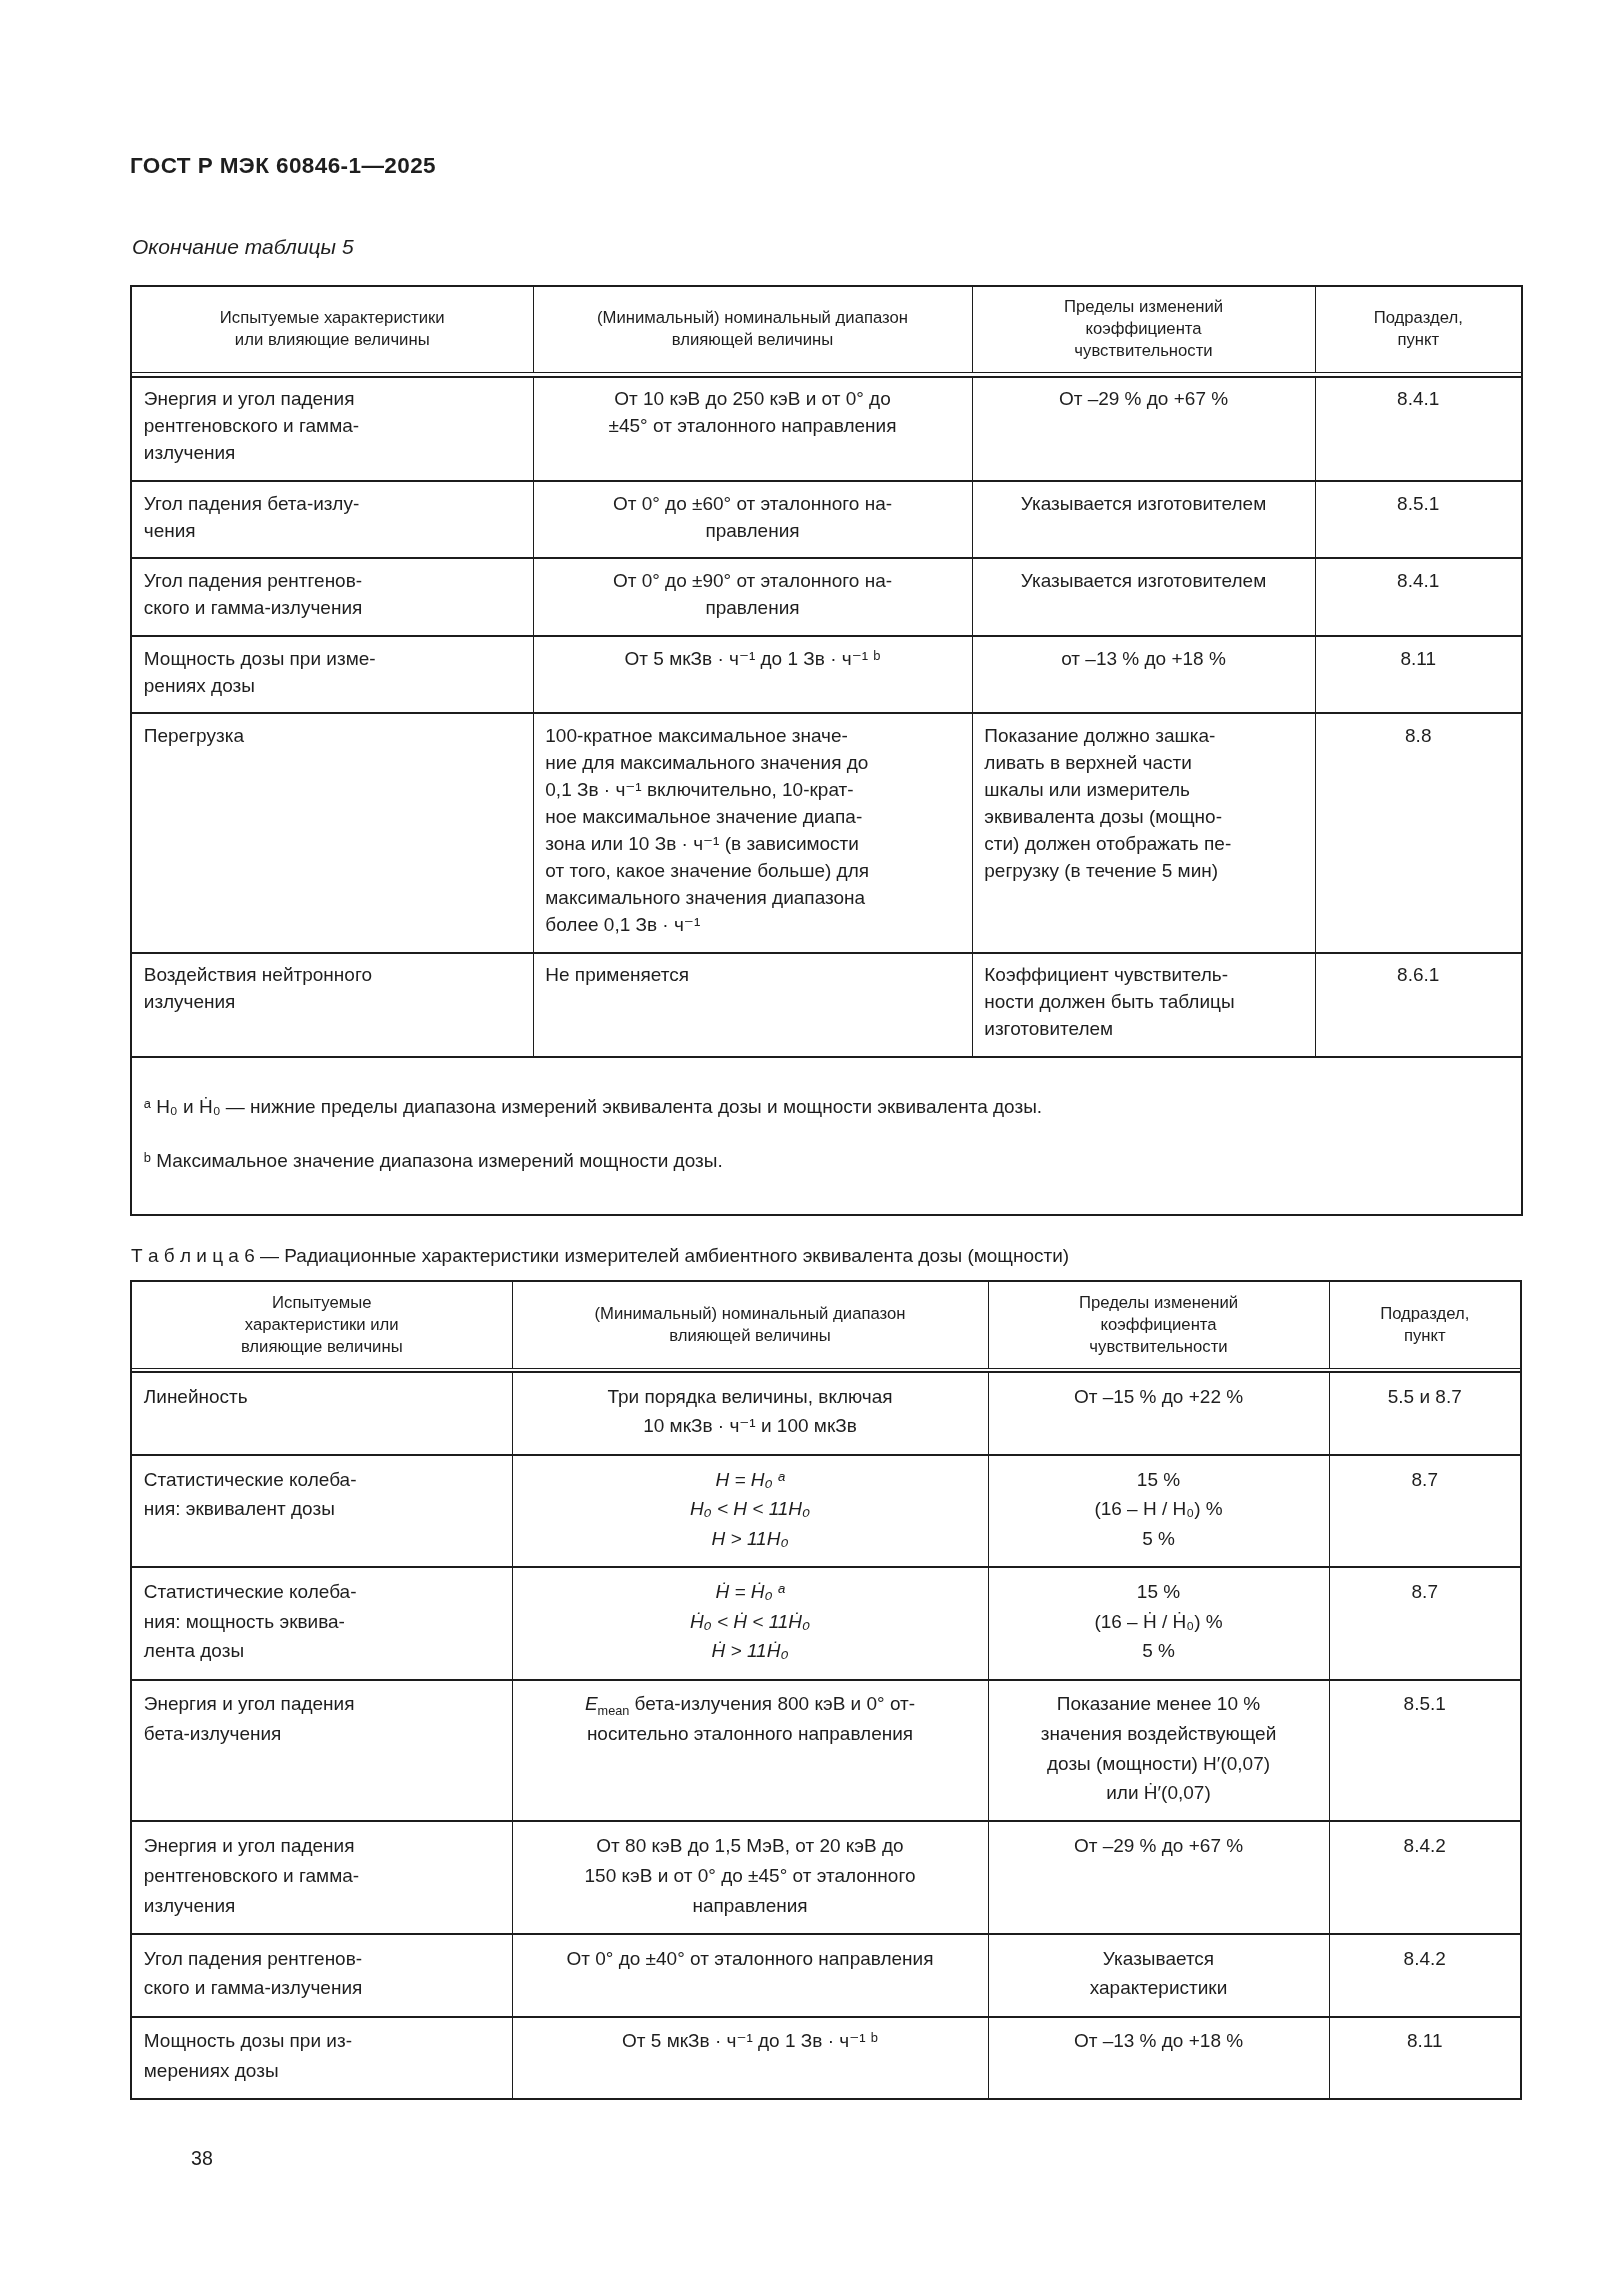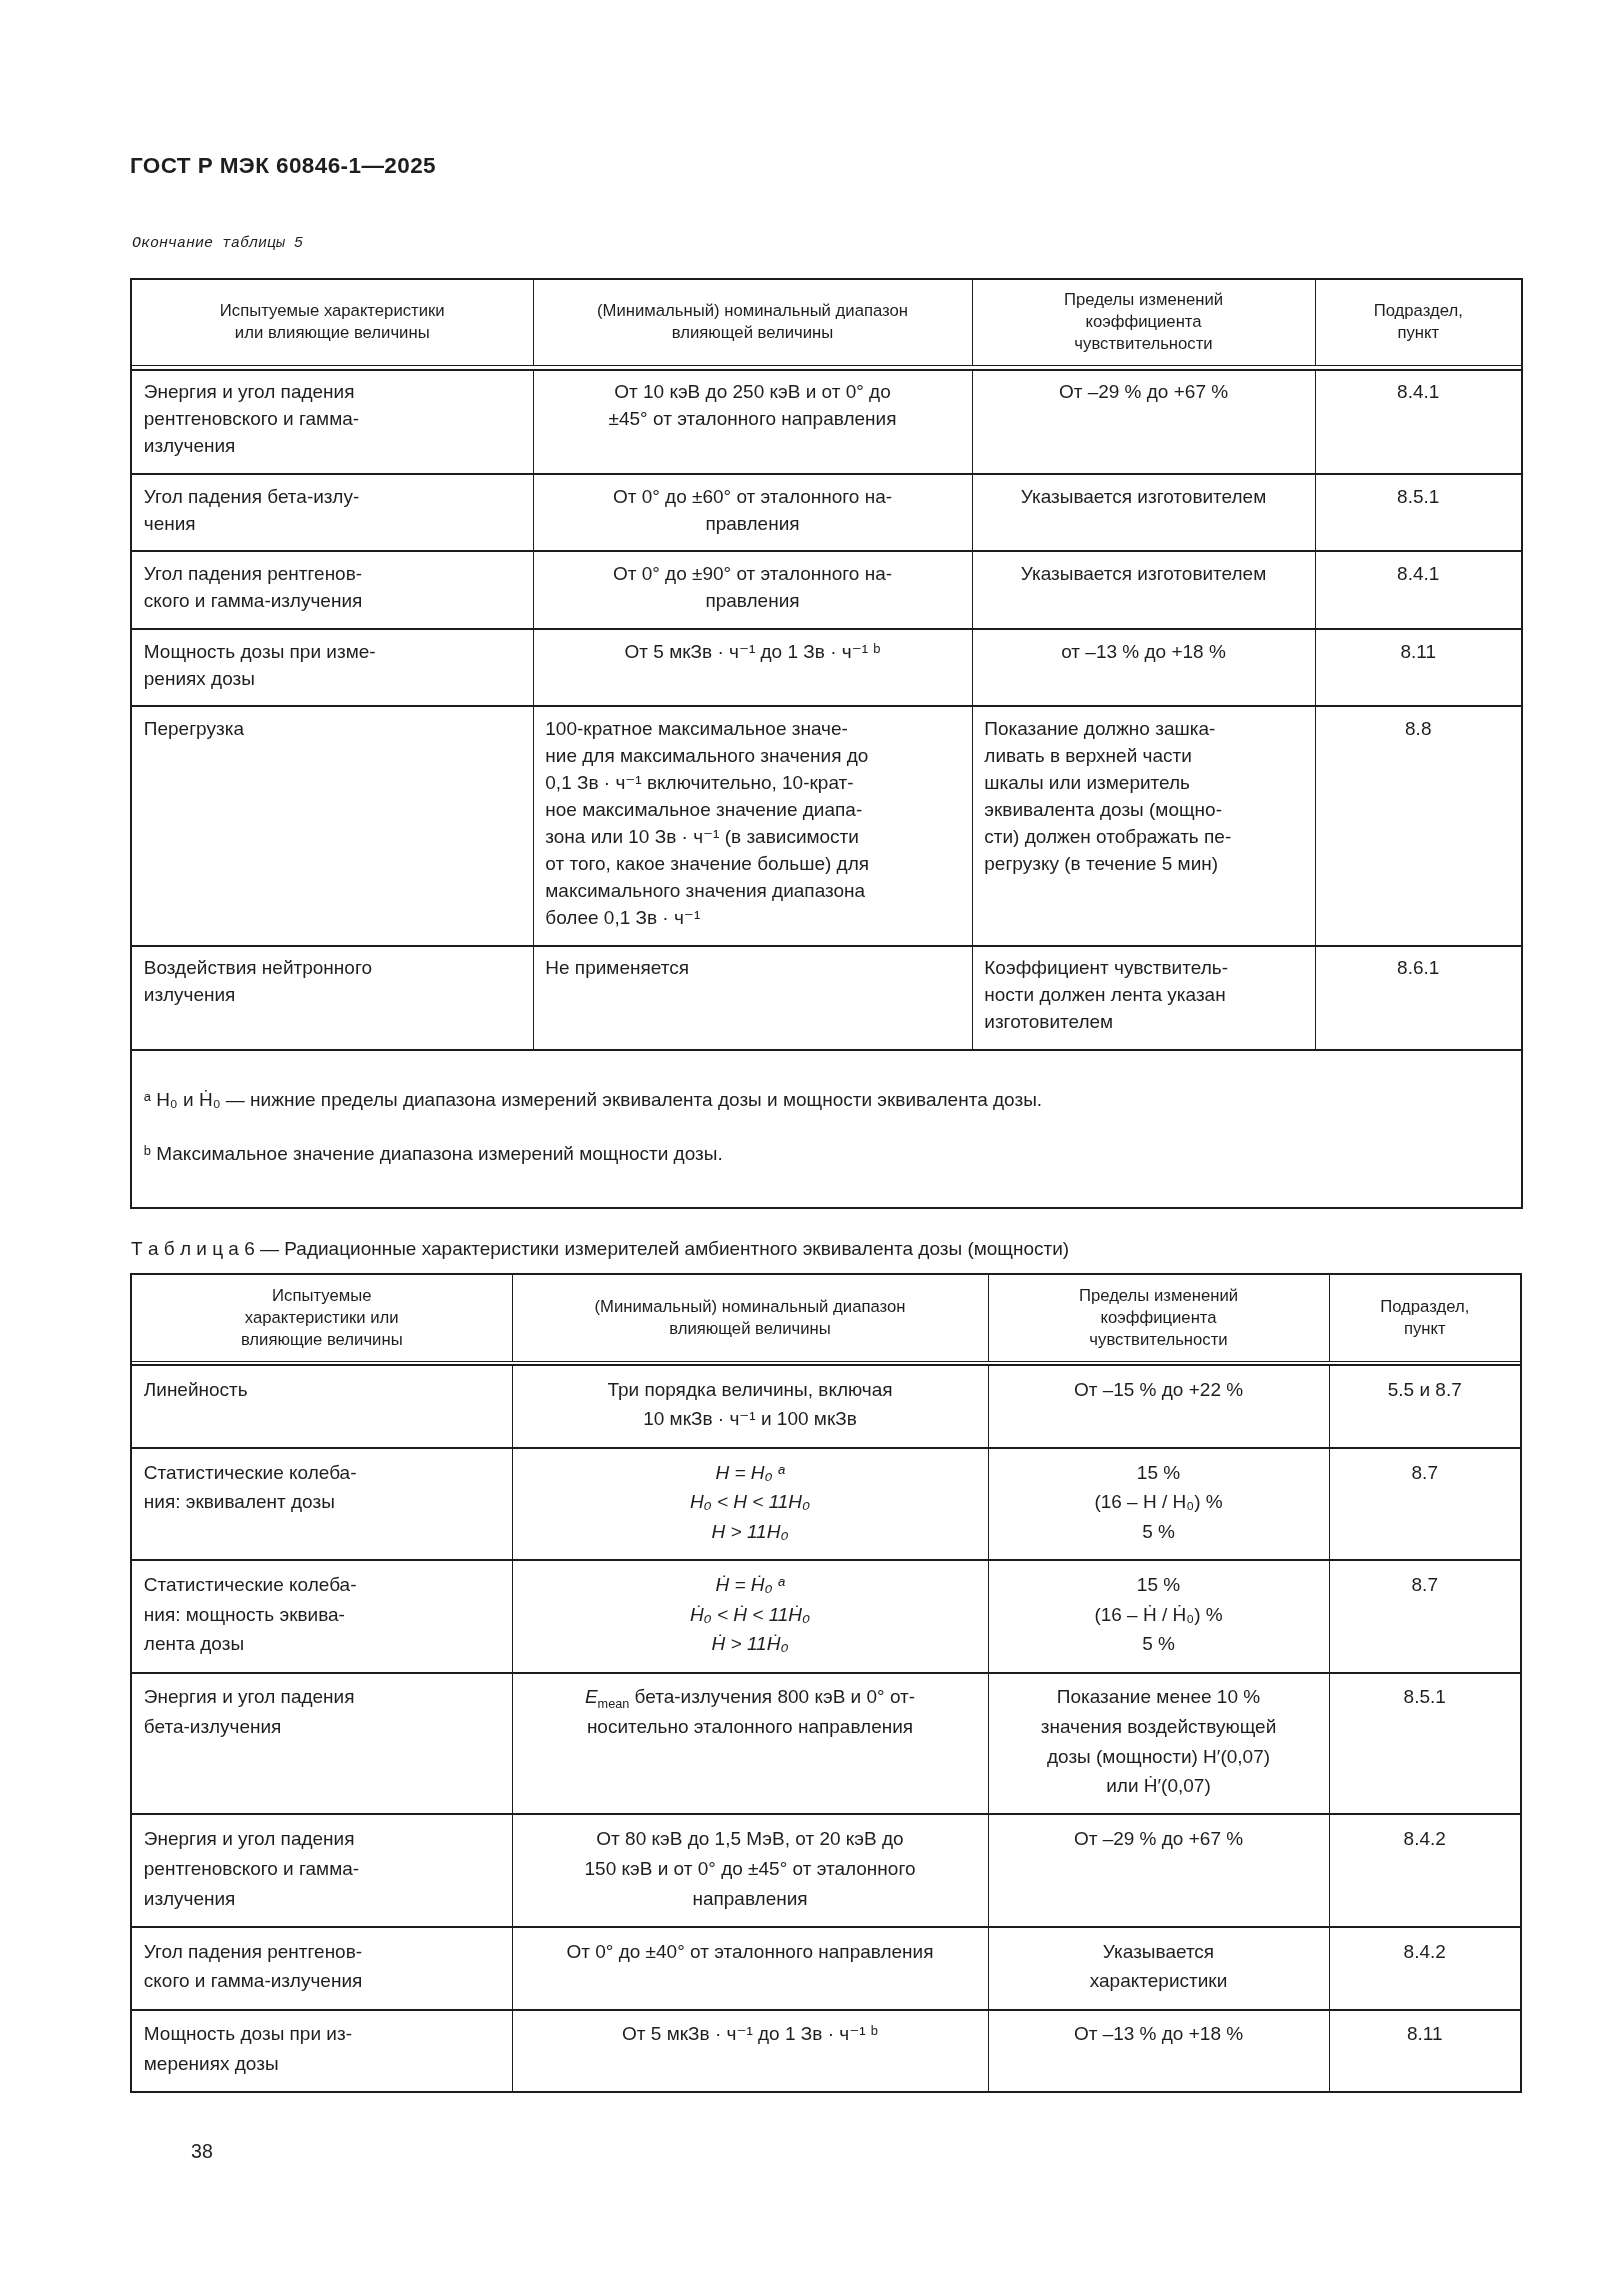--- a/index.html
+++ b/index.html
@@ -13,23 +13,22 @@
     box-sizing: border-box;
     width: 1621px; height: 1846px;
     padding: 153px 100px 0 130px;
     position: relative;
   }
   .doc-code {
     font-size: 22.5px; font-weight: bold; letter-spacing: 0.4px;
     margin: 0 0 56px 0;
   }
   .t5-caption {
-    font-size: 15px; font-style: italic;
+    font-size: 21px; font-style: italic;
     margin: 0 0 25.5px 2px;
-    font-family: Liberation Mono, monospace;
   }
   table.gtable {
     border-collapse: collapse;
     table-layout: fixed;
     width: 1391px;
     border: 2px solid #1c1c1c;
   }
   table.gtable th, table.gtable td {
     border: 1px solid #1c1c1c;
     box-sizing: border-box;
@@ -162,21 +161,21 @@
 эквивалента дозы (мощно-
 сти) должен отображать пе-
 регрузку (в течение 5 мин)</td>
         <td class="c4">8.8</td>
       </tr>
       <tr>
         <td class="c1">Воздействия нейтронного
 излучения</td>
         <td class="c2 align-left">Не применяется</td>
         <td class="c3 align-left">Коэффициент чувствитель-
-ности должен лента указан
+ности должен быть таблицы
 изготовителем</td>
         <td class="c4">8.6.1</td>
       </tr>
       <tr>
         <td class="footnote-cell" colspan="4">
           <div>ᵃ H₀ и Ḣ₀ — нижние пределы диапазона измерений эквивалента дозы и мощности эквивалента дозы.</div>
           <div>ᵇ Максимальное значение диапазона измерений мощности дозы.</div>
         </td>
       </tr>
     </tbody>

